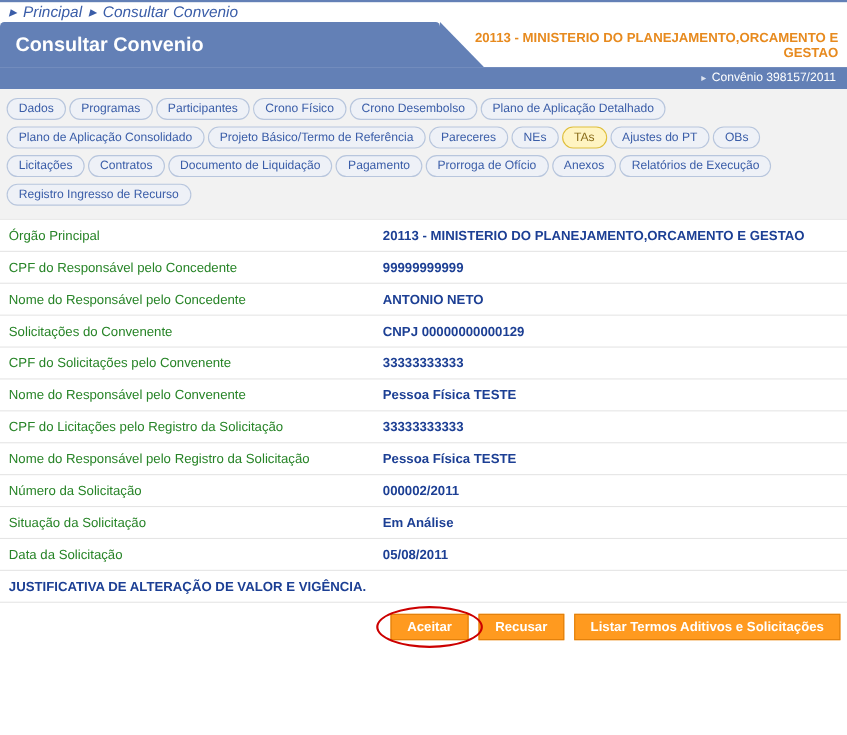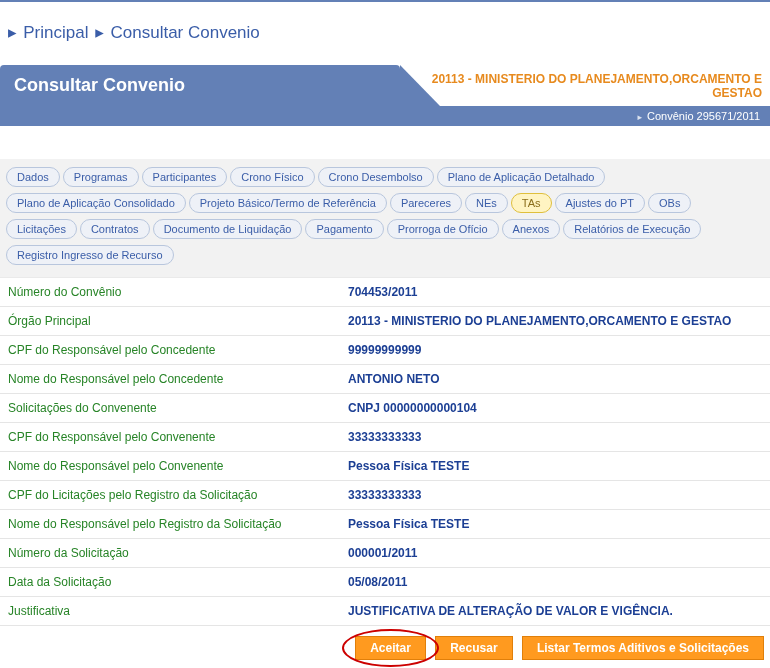--- a/index.html
+++ b/index.html
@@ -1,27 +1,27 @@
 <!DOCTYPE html>
 <html><head>
 <meta charset="utf-8">
 <style>
   * { box-sizing: border-box; margin: 0; padding: 0; }
   body { font-family: Arial, Helvetica, sans-serif; font-size: 12px; color: #333; background: #fff; width: 770px; }
   .topbar { border-top: 2px solid #6380B6; height: 2px; }
-  .breadcrumb { padding: 20px 6px; font-size: 17px; color: #3a5da8; }
+  .breadcrumb { padding: 0 6px; font-size: 14px; color: #3a5da8; font-style: italic; }
   .breadcrumb .sep { color: #3a5da8; margin: 0 2px; }
   .breadcrumb a { color: #3a5da8; text-decoration: none; }
   .header-row { display: flex; align-items: center; justify-content: space-between; margin-top: 2px; }
   .header-tab { background: #6380B6; color: #fff; font-size: 18px; font-weight: bold; padding: 10px 14px 10px 14px; border-top-left-radius: 4px; border-top-right-radius: 4px; position: relative; width: 400px; }
   .header-tab::after { content: ""; position: absolute; right: -40px; top: 0; width: 40px; height: 100%; background: #6380B6; clip-path: polygon(0 0, 0 100%, 100% 100%); }
   .header-org { color: #E78A1E; font-weight: bold; font-size: 12px; padding-right: 8px; text-align: right; flex: 1; }
   .subheader { background: #6380B6; color: #fff; font-size: 11px; text-align: right; padding: 4px 10px; }
   .subheader .arrow { margin-right: 2px; font-size: 9px; color: #dce3f0; }
-  .tabs-wrap { background: #f2f2f2; padding: 6px 6px 8px 6px; border-bottom: 1px solid #eaeaea; margin-top: 33px; }
+  .tabs-wrap { background: #f2f2f2; padding: 6px 6px 8px 6px; border-bottom: 1px solid #eaeaea; }
   .tab { display: inline-block; border: 1px solid #B8C6DD; background: #EEF1F7; color: #3a5da8; font-size: 11px; padding: 3px 10px; border-radius: 11px; margin: 2px 3px 4px 0; cursor: pointer; }
   .tab.active { background: #FFF4C2; border-color: #dfbf3c; color: #8a6d1b; }
   .detail { width: 100%; }
   .detail-row { display: flex; border-bottom: 1px solid #e5e5e5; padding: 7px 8px; }
   .detail-label { width: 340px; color: #278427; font-size: 12px; }
   .detail-value { flex: 1; color: #1c3f94; font-weight: bold; font-size: 12px; }
   .actions { text-align: right; padding: 10px 6px; }
   .btn { display: inline-block; background: #FF9A1F; color: #fff; font-weight: bold; font-size: 12px; border: 1px solid #e07f0a; padding: 4px 14px; margin-left: 6px; cursor: pointer; text-align: center; }
   .btn.highlight-ring { position: relative; }
   .btn.highlight-ring::before { content: ""; position: absolute; left: -14px; top: -8px; right: -14px; bottom: -8px; border: 2px solid #cc0000; border-radius: 50%; pointer-events: none; }
@@ -37,72 +37,71 @@
   <span class="sep">▸</span>
   <a href="#">Consultar Convenio</a>
 </div>
 
 <div class="header-row">
   <div class="header-tab">Consultar Convenio</div>
   <div class="header-org">20113 - MINISTERIO DO PLANEJAMENTO,ORCAMENTO E GESTAO</div>
 </div>
 <div class="subheader">
   <span class="arrow">▸</span>
-  <span>Convênio 295671/2011</span>
+  <span>Convênio 398157/2011</span>
 </div>
 
 <div class="tabs-wrap" id="tabs"><span class="tab">Dados</span><span class="tab">Programas</span><span class="tab">Participantes</span><span class="tab">Crono Físico</span><span class="tab">Crono Desembolso</span><span class="tab">Plano de Aplicação Detalhado</span><span class="tab">Plano de Aplicação Consolidado</span><span class="tab">Projeto Básico/Termo de Referência</span><span class="tab">Pareceres</span><span class="tab">NEs</span><span class="tab active">TAs</span><span class="tab">Ajustes do PT</span><span class="tab">OBs</span><span class="tab">Licitações</span><span class="tab">Contratos</span><span class="tab">Documento de Liquidação</span><span class="tab">Pagamento</span><span class="tab">Prorroga de Ofício</span><span class="tab">Anexos</span><span class="tab">Relatórios de Execução</span><span class="tab">Registro Ingresso de Recurso</span></div>
 
 <div class="detail" id="detail">
-    <div class="detail-row">
-      <div class="detail-label">Número do Convênio</div>
-      <div class="detail-value">704453/2011</div>
-    </div>
     <div class="detail-row">
       <div class="detail-label">Órgão Principal</div>
       <div class="detail-value">20113 - MINISTERIO DO PLANEJAMENTO,ORCAMENTO E GESTAO</div>
     </div>
     <div class="detail-row">
       <div class="detail-label">CPF do Responsável pelo Concedente</div>
       <div class="detail-value">99999999999</div>
     </div>
     <div class="detail-row">
       <div class="detail-label">Nome do Responsável pelo Concedente</div>
       <div class="detail-value">ANTONIO NETO</div>
     </div>
     <div class="detail-row">
       <div class="detail-label">Solicitações do Convenente</div>
-      <div class="detail-value">CNPJ 00000000000104</div>
+      <div class="detail-value">CNPJ 00000000000129</div>
     </div>
     <div class="detail-row">
-      <div class="detail-label">CPF do Responsável pelo Convenente</div>
+      <div class="detail-label">CPF do Solicitações pelo Convenente</div>
       <div class="detail-value">33333333333</div>
     </div>
     <div class="detail-row">
       <div class="detail-label">Nome do Responsável pelo Convenente</div>
       <div class="detail-value">Pessoa Física TESTE</div>
     </div>
     <div class="detail-row">
       <div class="detail-label">CPF do Licitações pelo Registro da Solicitação</div>
       <div class="detail-value">33333333333</div>
     </div>
     <div class="detail-row">
       <div class="detail-label">Nome do Responsável pelo Registro da Solicitação</div>
       <div class="detail-value">Pessoa Física TESTE</div>
     </div>
     <div class="detail-row">
       <div class="detail-label">Número da Solicitação</div>
-      <div class="detail-value">000001/2011</div>
+      <div class="detail-value">000002/2011</div>
+    </div>
+    <div class="detail-row">
+      <div class="detail-label">Situação da Solicitação</div>
+      <div class="detail-value">Em Análise</div>
     </div>
     <div class="detail-row">
       <div class="detail-label">Data da Solicitação</div>
       <div class="detail-value">05/08/2011</div>
     </div>
     <div class="detail-row">
-      <div class="detail-label">Justificativa</div>
       <div class="detail-value">JUSTIFICATIVA DE ALTERAÇÃO DE VALOR E VIGÊNCIA.</div>
     </div>
   </div>
 
 <div class="actions">
   <span class="btn highlight-ring">Aceitar</span>
   <span class="btn">Recusar</span>
   <span class="btn">Listar Termos Aditivos e Solicitações</span>
 </div>
 

